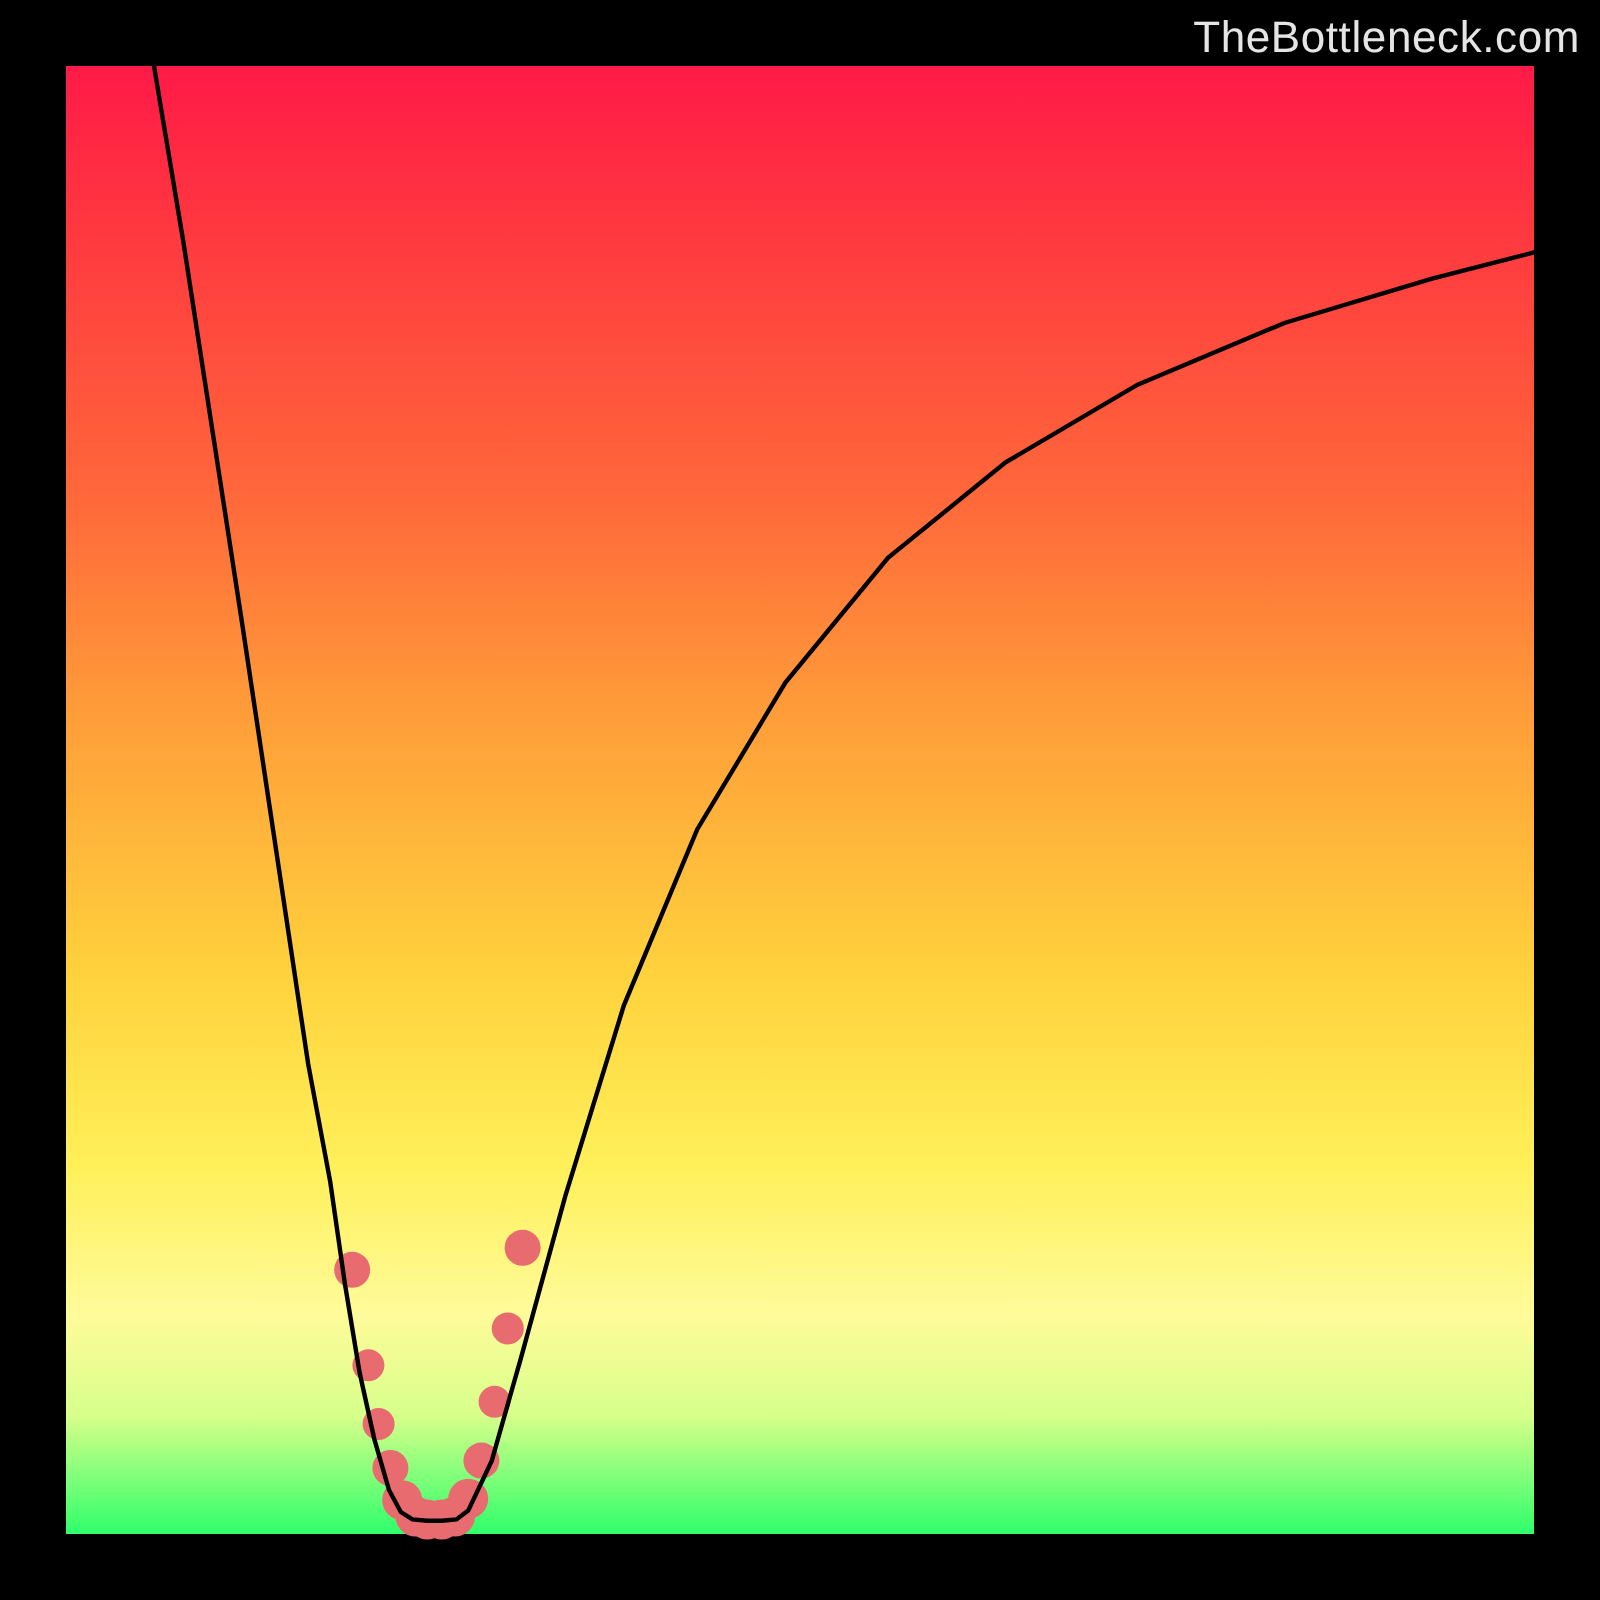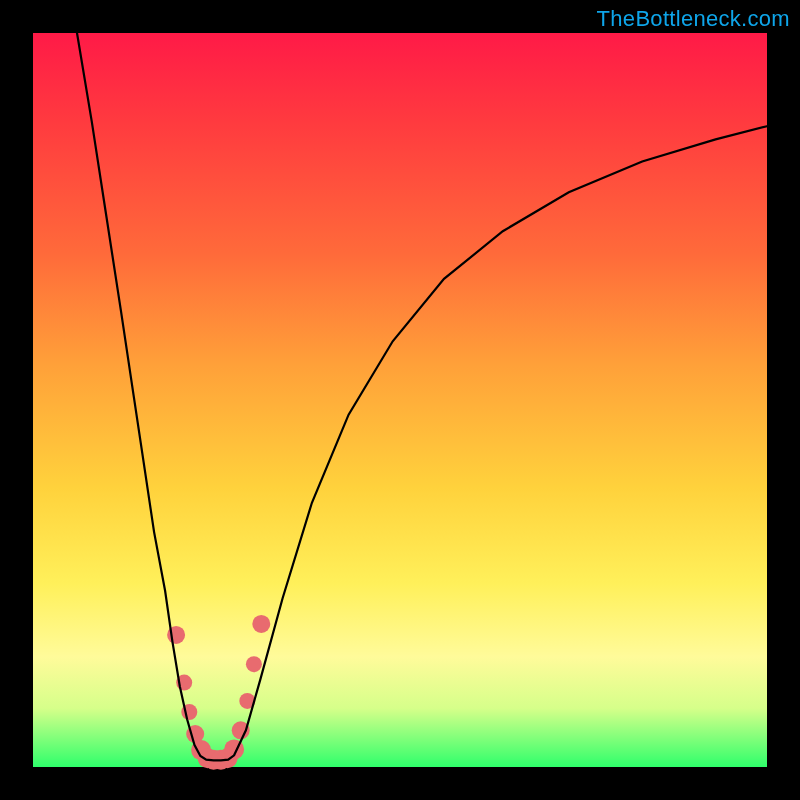--- a/index.html
+++ b/index.html
@@ -36,21 +36,21 @@
       #fff05a 75%,
       #fffb9a 85%,
       #d6ff8a 92%,
       #2fff6b 100%
     );
   }
   .watermark {
     position: absolute;
     top: 6px;
     right: 10px;
-    color: #0ea5e9;
+    color: #e5e5e5;
     font-size: 22px;
     letter-spacing: 0.3px;
     font-weight: 500;
   }
   svg.overlay {
     position: absolute;
     left: 33px;
     top: 33px;
     width: 734px;
     height: 734px;

